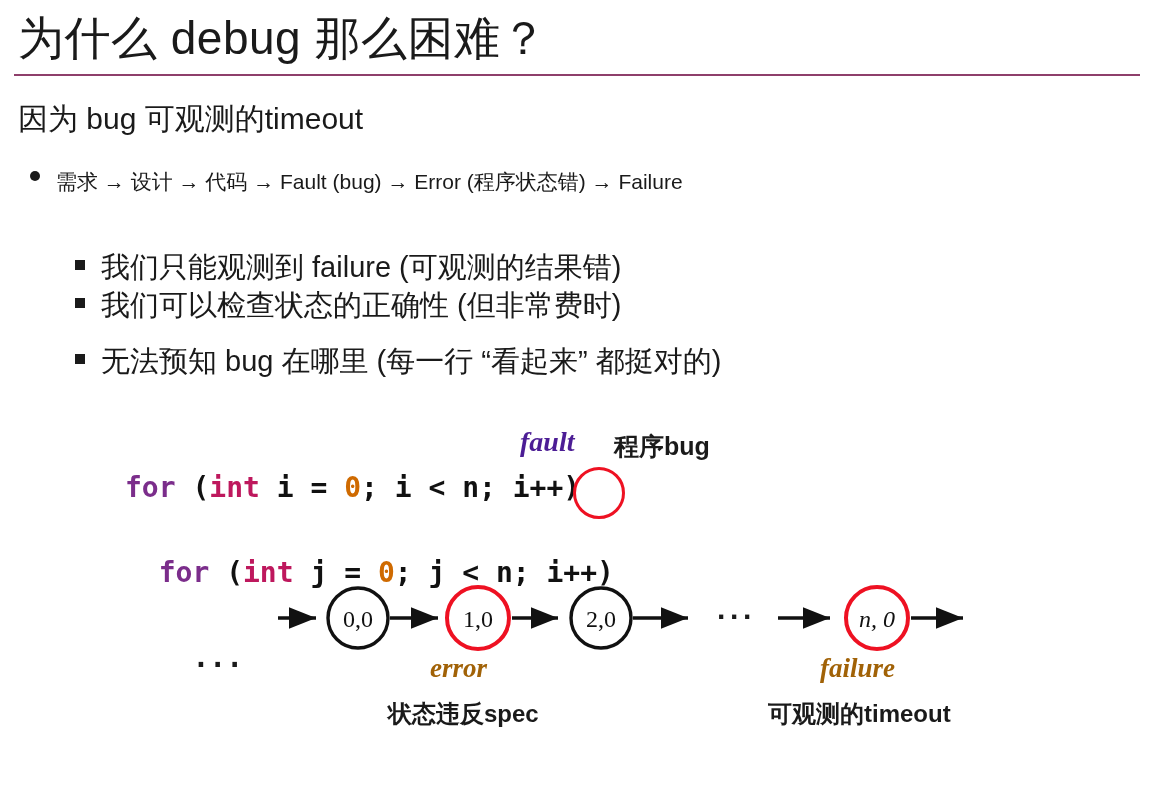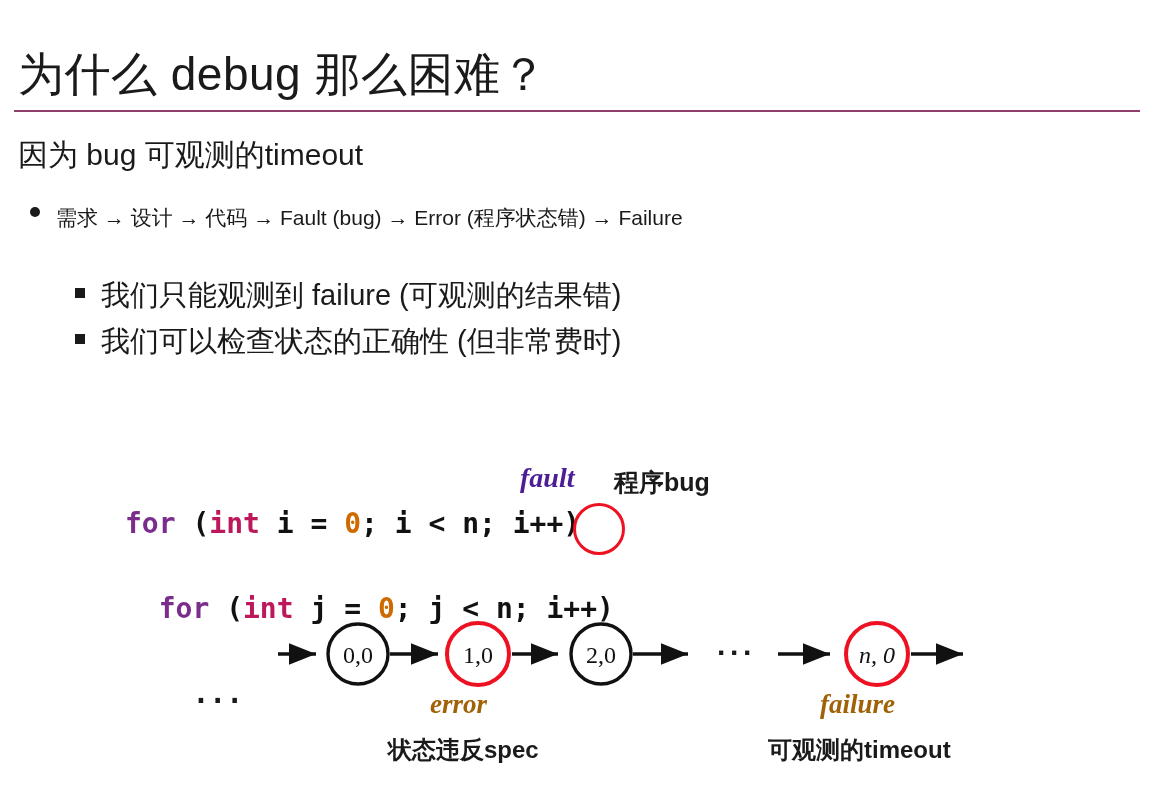--- a/index.html
+++ b/index.html
@@ -13,21 +13,20 @@
     font-family: "Liberation Sans", sans-serif;
     color: #1a1a1a;
     overflow: hidden;
     position: relative;
   }
   .slide {
     position: relative;
     width: 1154px;
     height: 688px;
     box-sizing: border-box;
-    margin-top: 36px;
   }
 
   
   .title {
     position: absolute;
     left: 18px;
     top: 8px;
     font-size: 46px;
     font-weight: 400;
     letter-spacing: 0.5px;
@@ -83,21 +82,21 @@
   }
   .sub .sq {
     display: inline-block;
     width: 10px;
     height: 10px;
     background: #1a1a1a;
     margin-right: 16px;
     position: relative;
     top: -7px;
   }
-  .sub1 { top: 240px; }
+  .sub1 { top: 248px; }
   .sub2 { top: 286px; }
   .sub3 { top: 342px; }
 
   
   .code {
     position: absolute;
     left: 125px;
     top: 424px;
     font-family: "DejaVu Sans Mono", monospace;
     font-size: 28px;
@@ -202,20 +201,24 @@
   </div>
 
   <div class="sub sub1">
     <span class="sq"></span>
     <span>我们只能观测到 failure (可观测的结果错)</span>
   </div>
   <div class="sub sub2">
     <span class="sq"></span>
     <span>我们可以检查状态的正确性 (但非常费时)</span>
   </div>
+  <div class="sub sub3">
+    <span class="sq"></span>
+    <span>无法预知 bug 在哪里 (每一行 “看起来” 都挺对的)</span>
+  </div>
 
   <div class="code">
 <div class="code-line"><span class="kw">for</span><span class="plain"> (</span><span class="kw2">int</span><span class="plain"> i = </span><span class="num">0</span><span class="plain">; i &lt; n; i++)</span></div>
 <div class="code-line"><span class="plain">  </span><span class="kw">for</span><span class="plain"> (</span><span class="kw2">int</span><span class="plain"> j = </span><span class="num">0</span><span class="plain">; j &lt; n; i++)</span></div>
 <div class="code-line">    ...</div>
   </div>
 
   <div class="fault-label">fault</div>
   <div class="fault-cn">程序bug</div>
   <div class="circle-i"></div>

